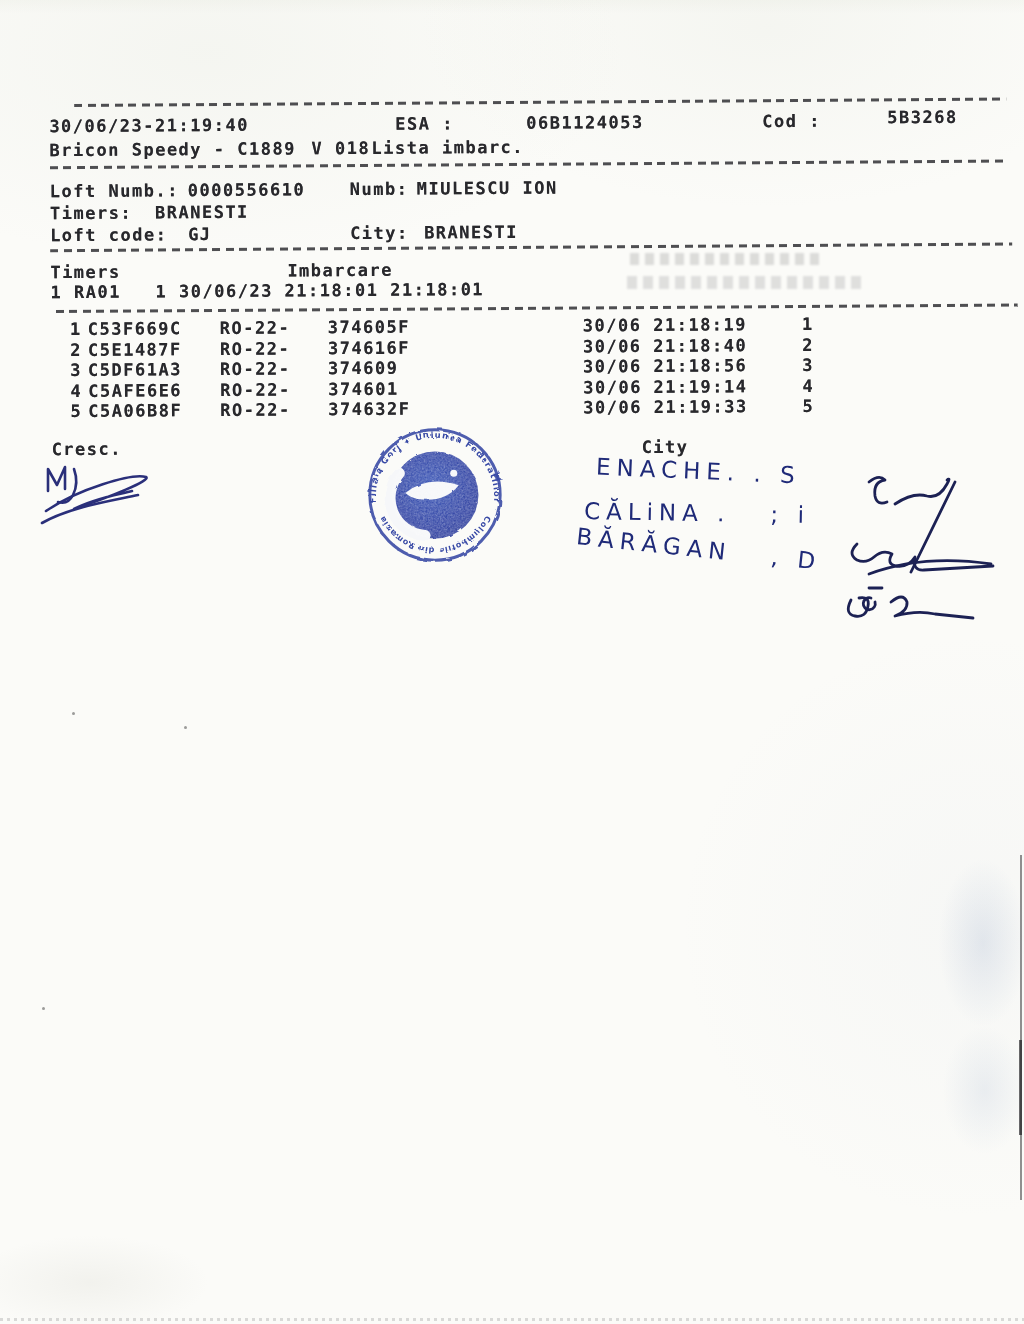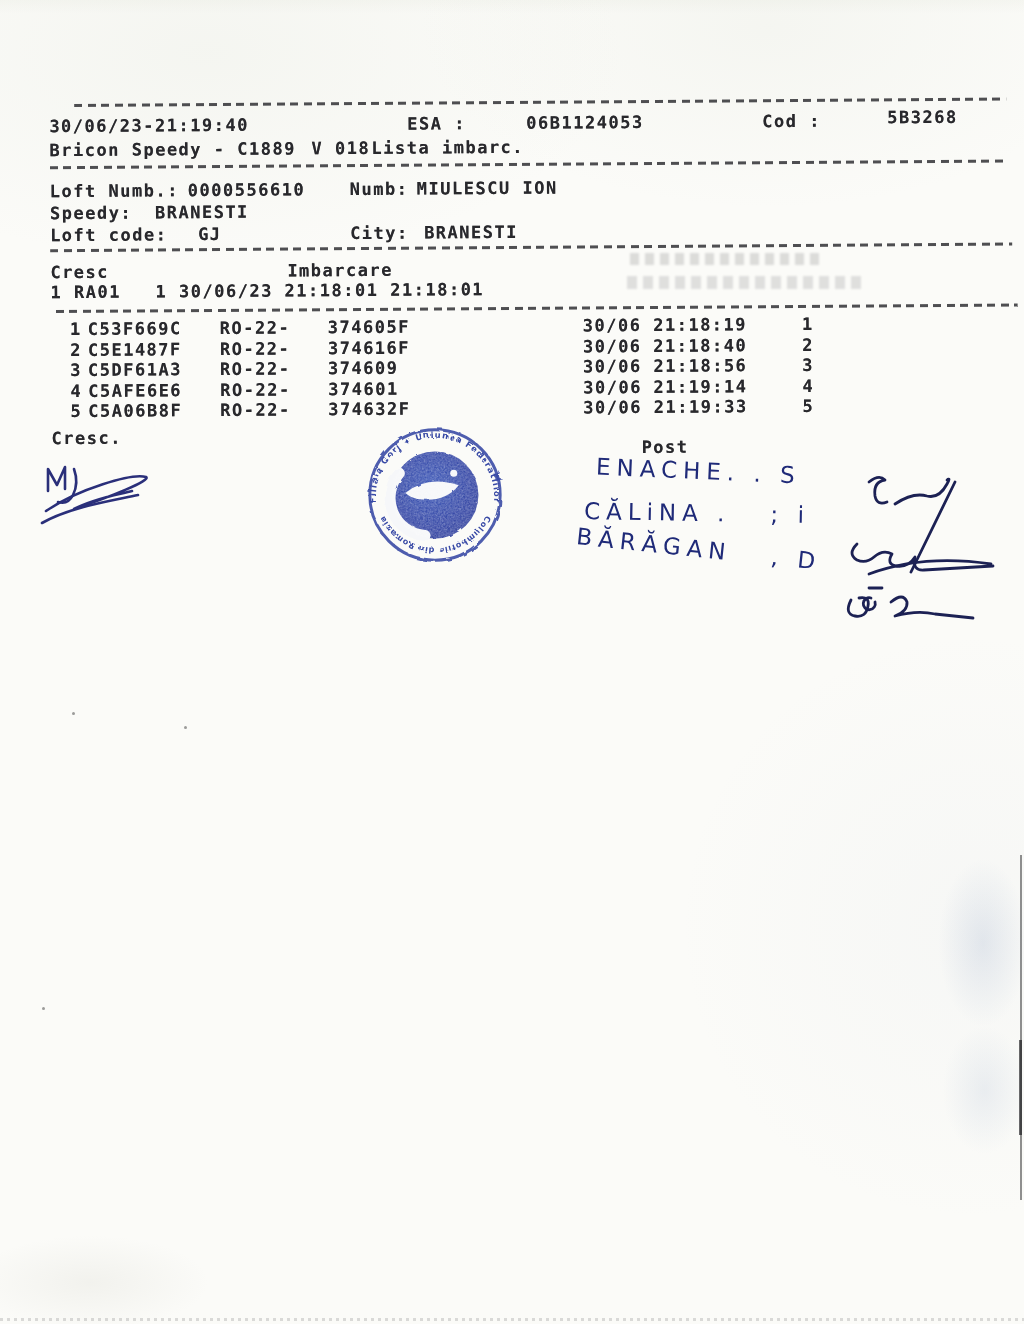--- a/index.html
+++ b/index.html
@@ -19,24 +19,24 @@
   .pline{position:absolute;white-space:pre;}
   .sep{position:absolute;height:3px;opacity:.85;
      background:repeating-linear-gradient(90deg,#303034 0 8px,transparent 8px 13.5px);}
   .sep1{left:75px;top:101px;width:932px;}
   .sep2{left:50px;top:163px;width:958px;}
   .sep3{left:50px;top:246px;width:962px;}
   .sep4{left:55px;top:307px;width:962px;}
   .y-h1{top:115px}.y-h2{top:139px}
   .y-loft{top:180px}.y-addr{top:202px}.y-post{top:224px}
   .y-tim{top:261px}.y-timrec{top:281px}
-  .y-cresc{top:427px}.y-club{top:440px}
-  .x50{left:50px}.x155{left:155px}.x188{left:188px}.x198{left:198px}
+  .y-cresc{top:438px}.y-club{top:440px}
+  .x50{left:50px}.x155{left:155px}.x188{left:188px}.x198{left:188px}
   .x273{left:287px}.x312{left:312px}.x350{left:350px}.x372{left:372px}
-  .x408{left:408px}.x420{left:417px}.x424{left:424px}.x527{left:527px}
+  .x408{left:396px}.x420{left:417px}.x424{left:424px}.x527{left:527px}
   .x640{left:640px}.x763{left:763px}.x888{left:888px}
   .bird-row{position:absolute;left:50px;display:grid;
      grid-template-columns:37px 132px 108px 255px 207px 24px;}
   .bird-row>span{white-space:pre;}
   .bird-row .cno{text-align:right;padding-right:6px;}
   .bird-row .cseq{text-align:right;}
   .r0{top:318px}.r1{top:339px}.r2{top:359px}.r3{top:380px}.r4{top:400px}
   
   .stamp{position:absolute;left:354px;top:416px;width:162px;height:158px;opacity:.93;}
   
@@ -86,30 +86,30 @@
     <div class="pline y-h2 x50">Bricon Speedy - C1889</div>
     <div class="pline y-h2 x312">V 018</div>
     <div class="pline y-h2 x372">Lista imbarc.</div>
 
     <div class="sep sep2"></div>
 
     <div class="pline y-loft x50">Loft Numb.:</div>
     <div class="pline y-loft x188">0000556610</div>
     <div class="pline y-loft x350">Numb:</div>
     <div class="pline y-loft x420">MIULESCU ION</div>
-    <div class="pline y-addr x50">Speedy:</div>
+    <div class="pline y-addr x50">Timers:</div>
     <div class="pline y-addr x155">BRANESTI</div>
     <div class="pline y-post x50">Loft code:</div>
     <div class="pline y-post x198">GJ</div>
     <div class="pline y-post x350">City:</div>
     <div class="pline y-post x424">BRANESTI</div>
 
     <div class="sep sep3"></div>
 
-    <div class="pline y-tim x50">Cresc</div>
+    <div class="pline y-tim x50">Timers</div>
     <div class="pline y-tim x273">Imbarcare</div>
     <div class="pline y-timrec x50">1 RA01</div>
     <div class="pline y-timrec x155">1 30/06/23 21:18:01 21:18:01</div>
 
     <div class="sep sep4"></div>
 
     <div class="bird-row r0">
       <span class="cno">1</span>
       <span class="cchip">C53F669C</span>
       <span class="cser">RO-22-</span>
@@ -144,21 +144,21 @@
     <div class="bird-row r4">
       <span class="cno">5</span>
       <span class="cchip">C5A06B8F</span>
       <span class="cser">RO-22-</span>
       <span class="cring">374632F</span>
       <span class="ctime">30/06 21:19:33</span>
       <span class="cseq">5</span>
     </div>
 
     <div class="pline y-cresc x50">Cresc.</div>
-    <div class="pline y-club x640">Post</div>
+    <div class="pline y-club x640">City</div>
   </div>
 
   <svg class="stamp" viewBox="0 0 160 160">
     <defs>
       <radialGradient id="dg" cx="45%" cy="40%" r="70%">
         <stop offset="0%" stop-color="#3350b4"></stop>
         <stop offset="70%" stop-color="#2b3da0"></stop>
         <stop offset="100%" stop-color="#273795"></stop>
       </radialGradient>
       <filter id="rough" x="-10%" y="-10%" width="120%" height="120%">

